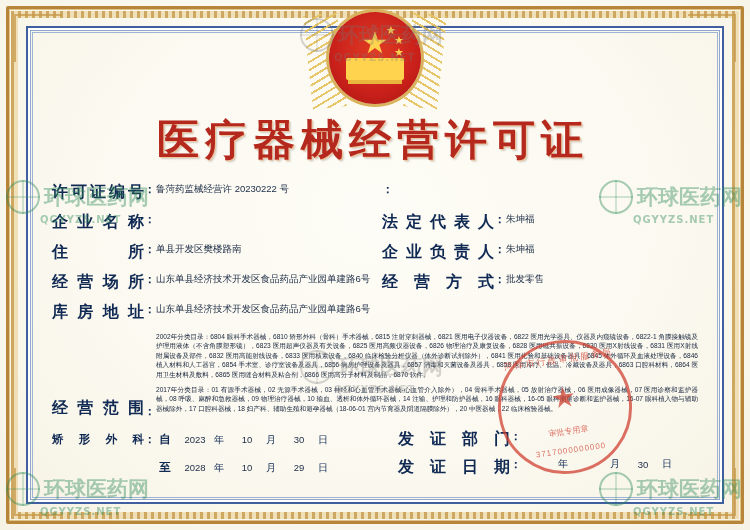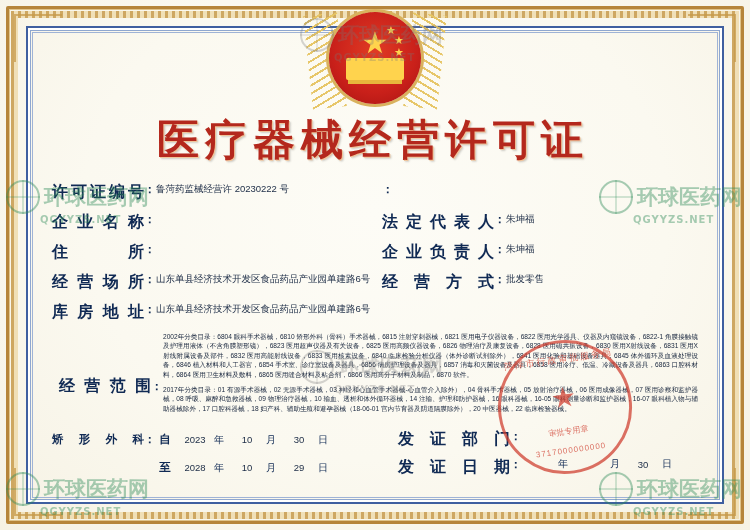--- a/index.html
+++ b/index.html
@@ -116,21 +116,21 @@
   .lbl-wide{width:112px;}
   .colon{width:8px;text-align:center;font-size:11.5px;color:#102a54;font-weight:bold;}
   .val{
     flex:1;font-size:9.5px;color:#1b2b45;padding-left:4px;
     border-bottom:1px dotted transparent;
     line-height:14px;
   }
   .val.small{font-size:8.5px;}
 
   
-  .scope-row{display:flex;align-items:center;margin-top:4px;margin-left:7px;}
+  .scope-row{display:flex;align-items:flex-end;margin-top:4px;}
   .scope-text{
     flex:1;padding-left:4px;
     font-size:6.6px;line-height:9.4px;color:#16243c;
     text-align:justify;
   }
   .scope-text p{margin:0 0 6px 0;}
 
   
   .valid{margin-top:10px;}
   .valid .line{display:flex;align-items:center;margin-bottom:7px;}
@@ -234,20 +234,21 @@
         <span class="lbl lbl-wide">法定代表人</span>
         <span class="colon">：</span>
         <span class="val">朱坤福</span>
       </div>
     </div>
 
     <div class="row">
       <div class="col col-l">
         <span class="lbl">住　　所</span>
         <span class="colon">：</span>
+        <span class="val">单县开发区樊楼路南</span>
       </div>
       <div class="col col-r">
         <span class="lbl lbl-wide">企业负责人</span>
         <span class="colon">：</span>
         <span class="val">朱坤福</span>
       </div>
     </div>
 
     <div class="row">
       <div class="col col-l">

